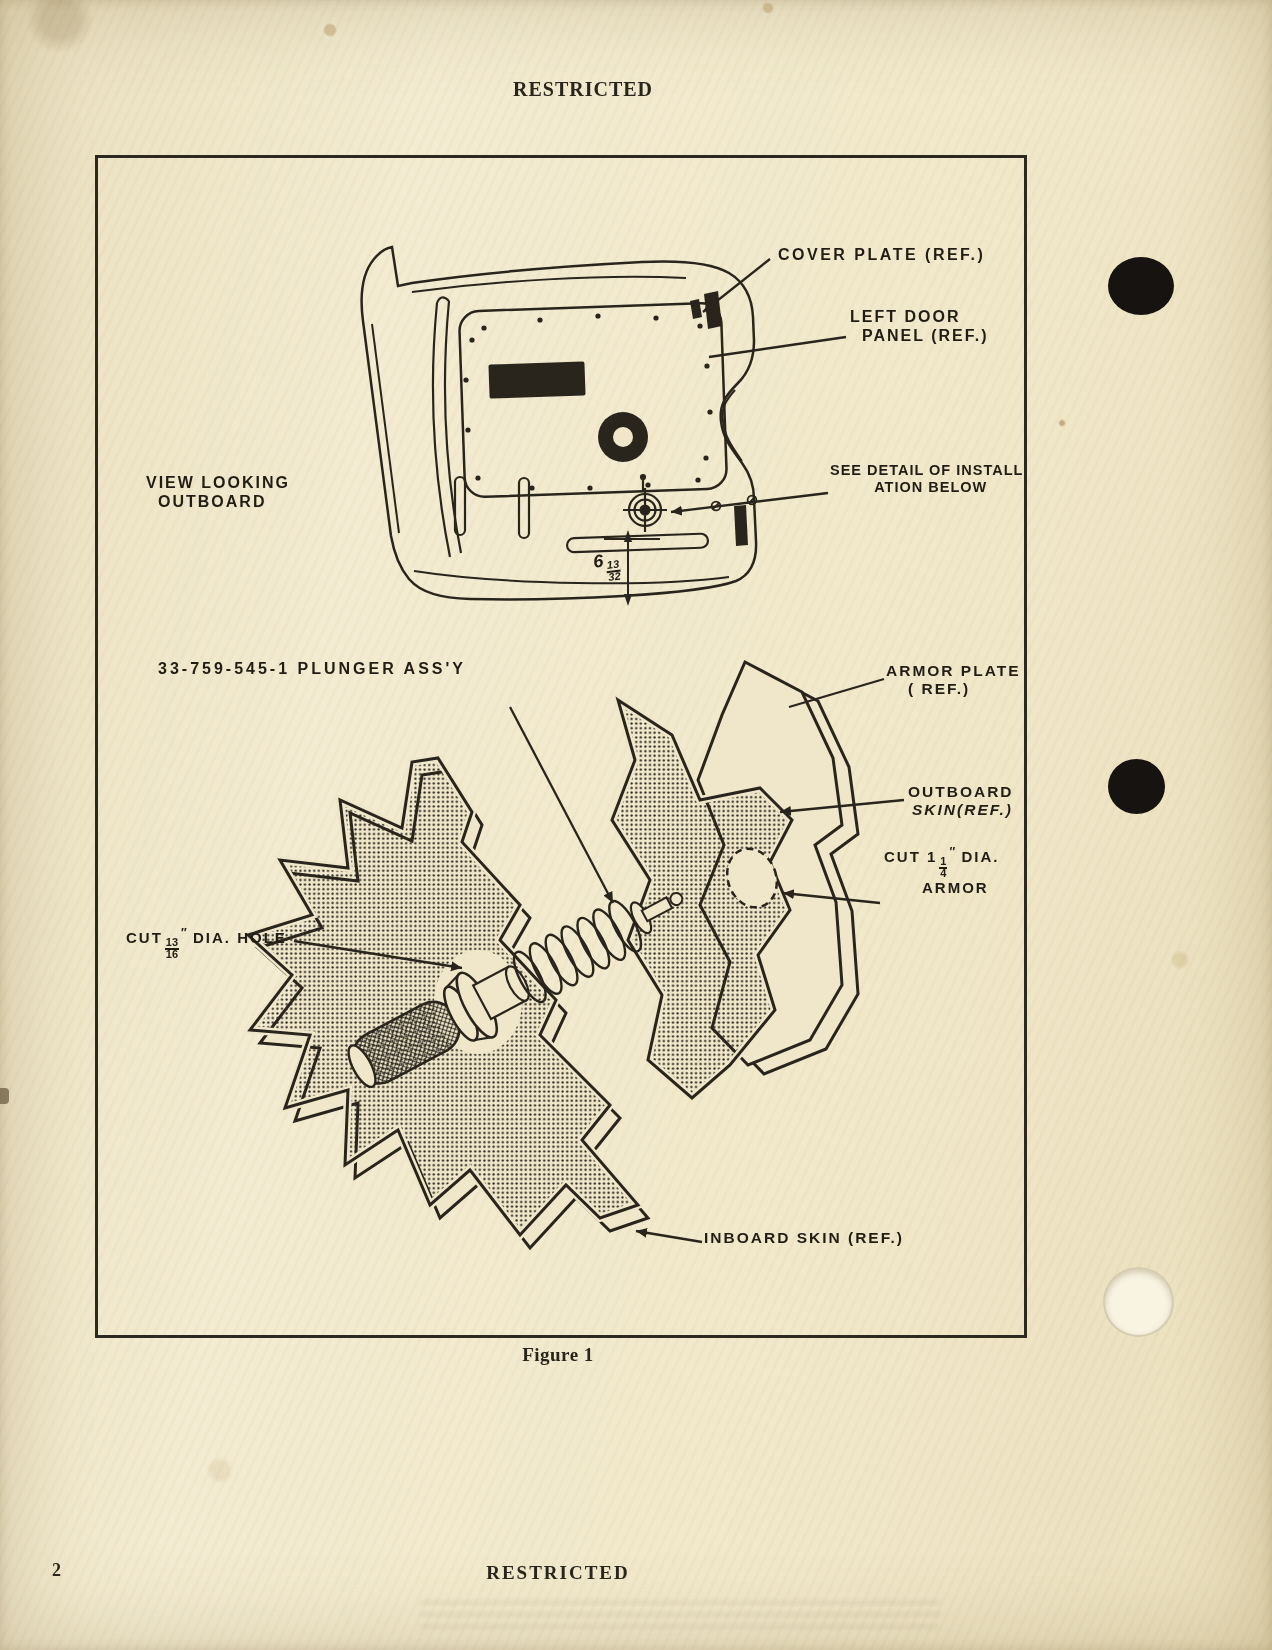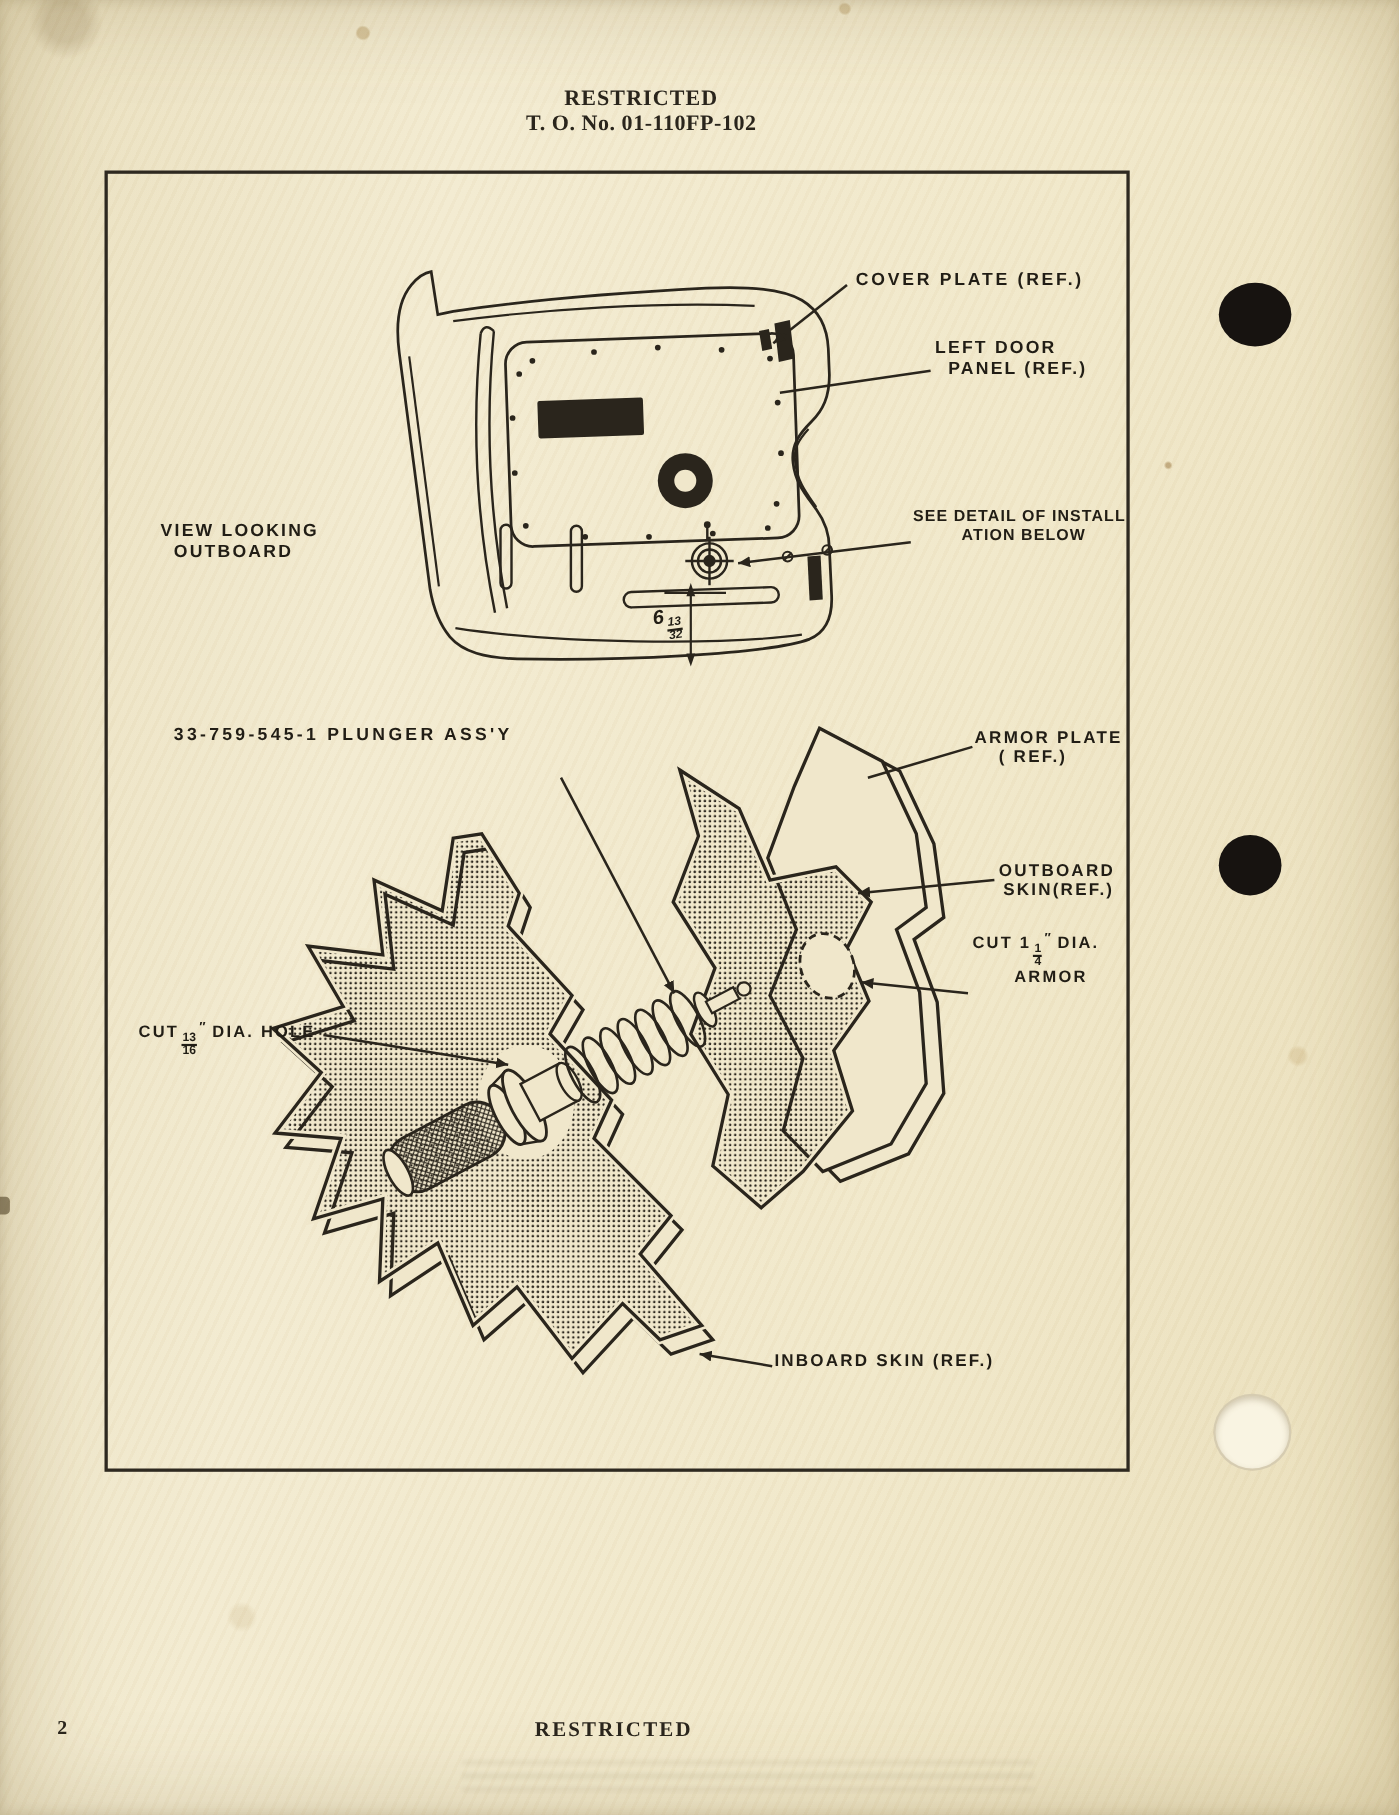--- a/index.html
+++ b/index.html
@@ -51,21 +51,20 @@
     background:repeating-linear-gradient(0deg,transparent 0 4px, #5c4e2e 4px 7px, transparent 7px 12px);}
 </style>
 </head>
 <body>
 
 <div class="page">
 
   <div class="edge-mark"></div>
 
   <div class="serifline hdr1">RESTRICTED</div>
-  <div class="serifline hdr2">T. O. No. 01-110FP-102</div>
 
   <div class="figure-box"></div>
 
   <svg width="1272" height="1650" viewBox="0 0 1272 1650">
     <defs>
       <pattern id="dots" width="4.6" height="4.6" patternUnits="userSpaceOnUse">
         <circle cx="1.4" cy="1.4" r="1.15" fill="#2a251c"></circle>
       </pattern>
       <pattern id="hatch" width="5.5" height="5.5" patternUnits="userSpaceOnUse">
         <path d="M0,5.5 L5.5,0 M0,0 L5.5,5.5" stroke="#2a251c" stroke-width="1"></path>
@@ -225,21 +224,21 @@
 
   <div class="lbl" style="left:158px;top:660px;letter-spacing:3px;">33-759-545-1 PLUNGER ASS'Y</div>
 
   <div class="lbl" style="left:886px;top:662px;font-size:15.5px;">
     <span>ARMOR PLATE</span>
     <span class="l2" style="padding-left:22px;">( REF.)</span>
   </div>
 
   <div class="lbl" style="left:908px;top:783px;font-size:15.5px;">
     <span>OUTBOARD</span>
-    <span class="l2" style="padding-left:4px;">SKIN(REF.)</span>
+    <span class="l2" style="padding-left:4px;font-style:italic;">SKIN(REF.)</span>
   </div>
 
   <div class="lbl" style="left:126px;top:926px;font-size:15px;">
     <span>CUT</span><span class="frac">
         <span class="num">13</span>
         <span>16</span>
       </span><span class="unit">″</span>
     <span>DIA. HOLE</span>
   </div>
 
@@ -247,20 +246,21 @@
     <span>CUT 1</span><span class="frac">
         <span class="num">1</span>
         <span>4</span>
       </span><span class="unit">″</span>
     <span>DIA.</span>
     <span class="l2" style="padding-left:38px;">ARMOR</span>
   </div>
 
   <div class="lbl" style="left:704px;top:1229px;font-size:15.5px;">INBOARD SKIN (REF.)</div>
 
+  <div class="serifline caption">Figure 1</div>
   <div class="serifline ftr-page">2</div>
   <div class="serifline ftr-center">RESTRICTED</div>
 
   <div class="hole hole-top"></div>
   <div class="hole hole-mid"></div>
   <div class="hole hole-bottom"></div>
 
   <div class="ghost"></div>
 </div>
 

